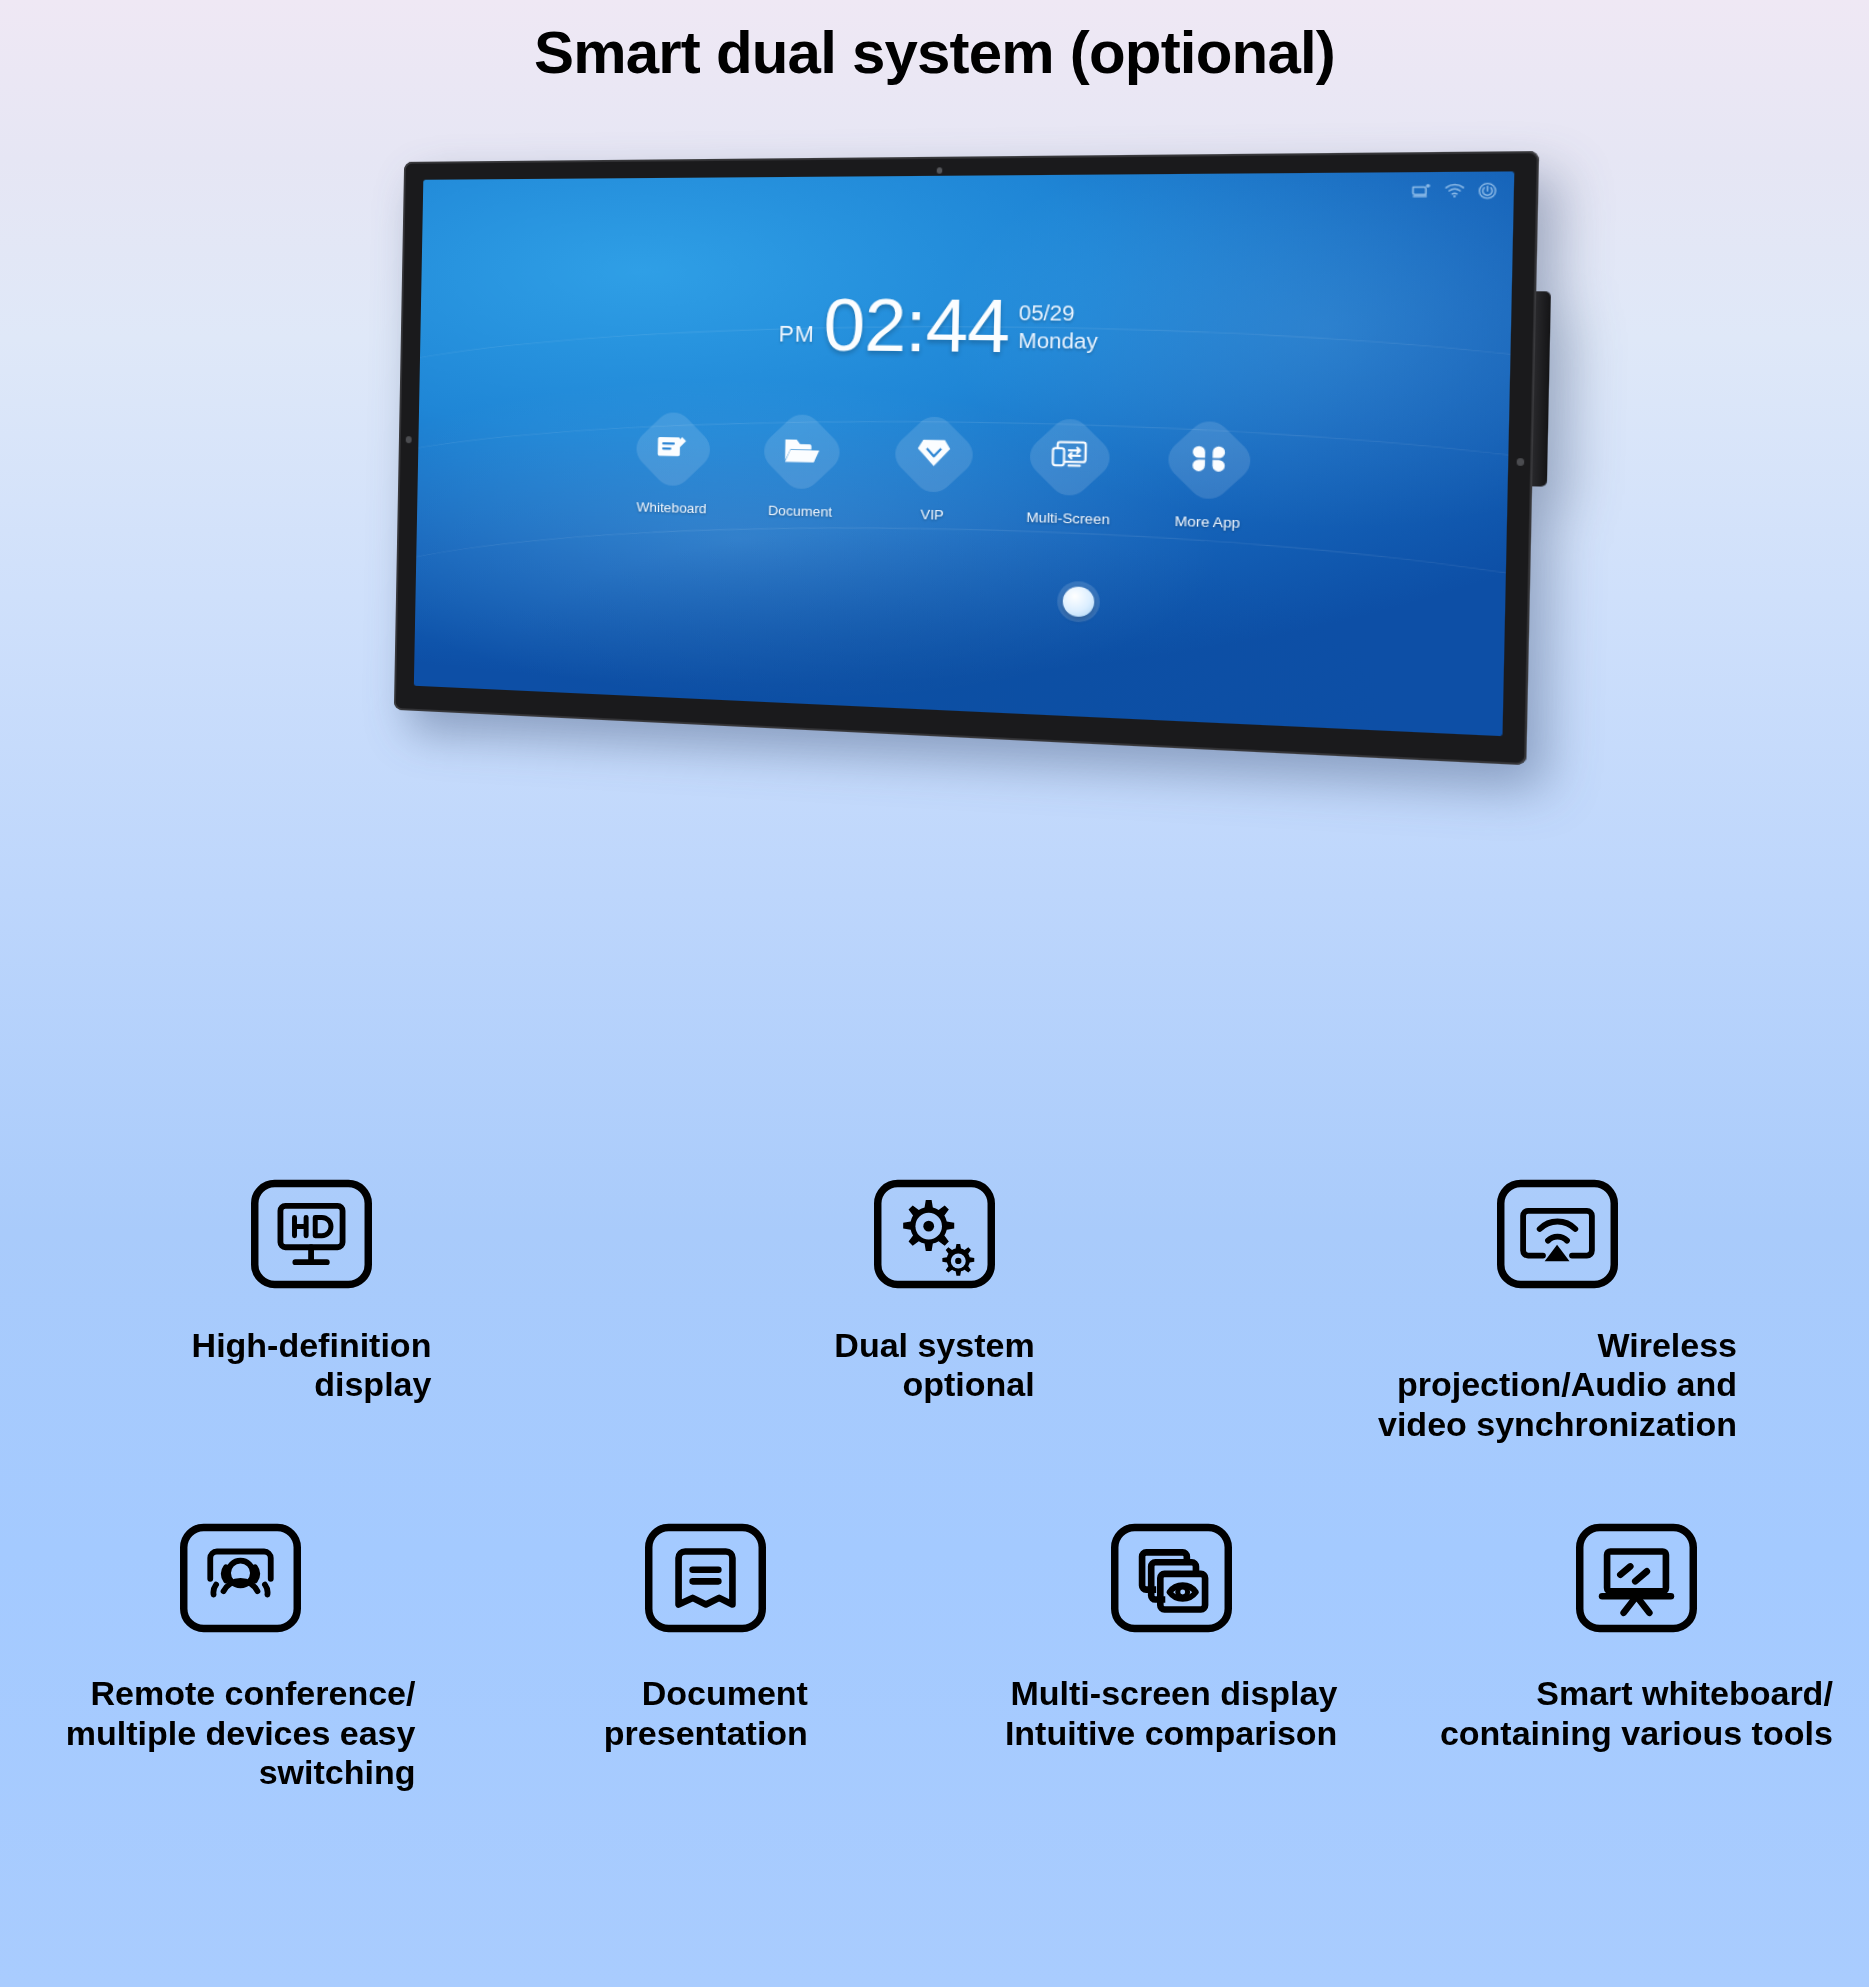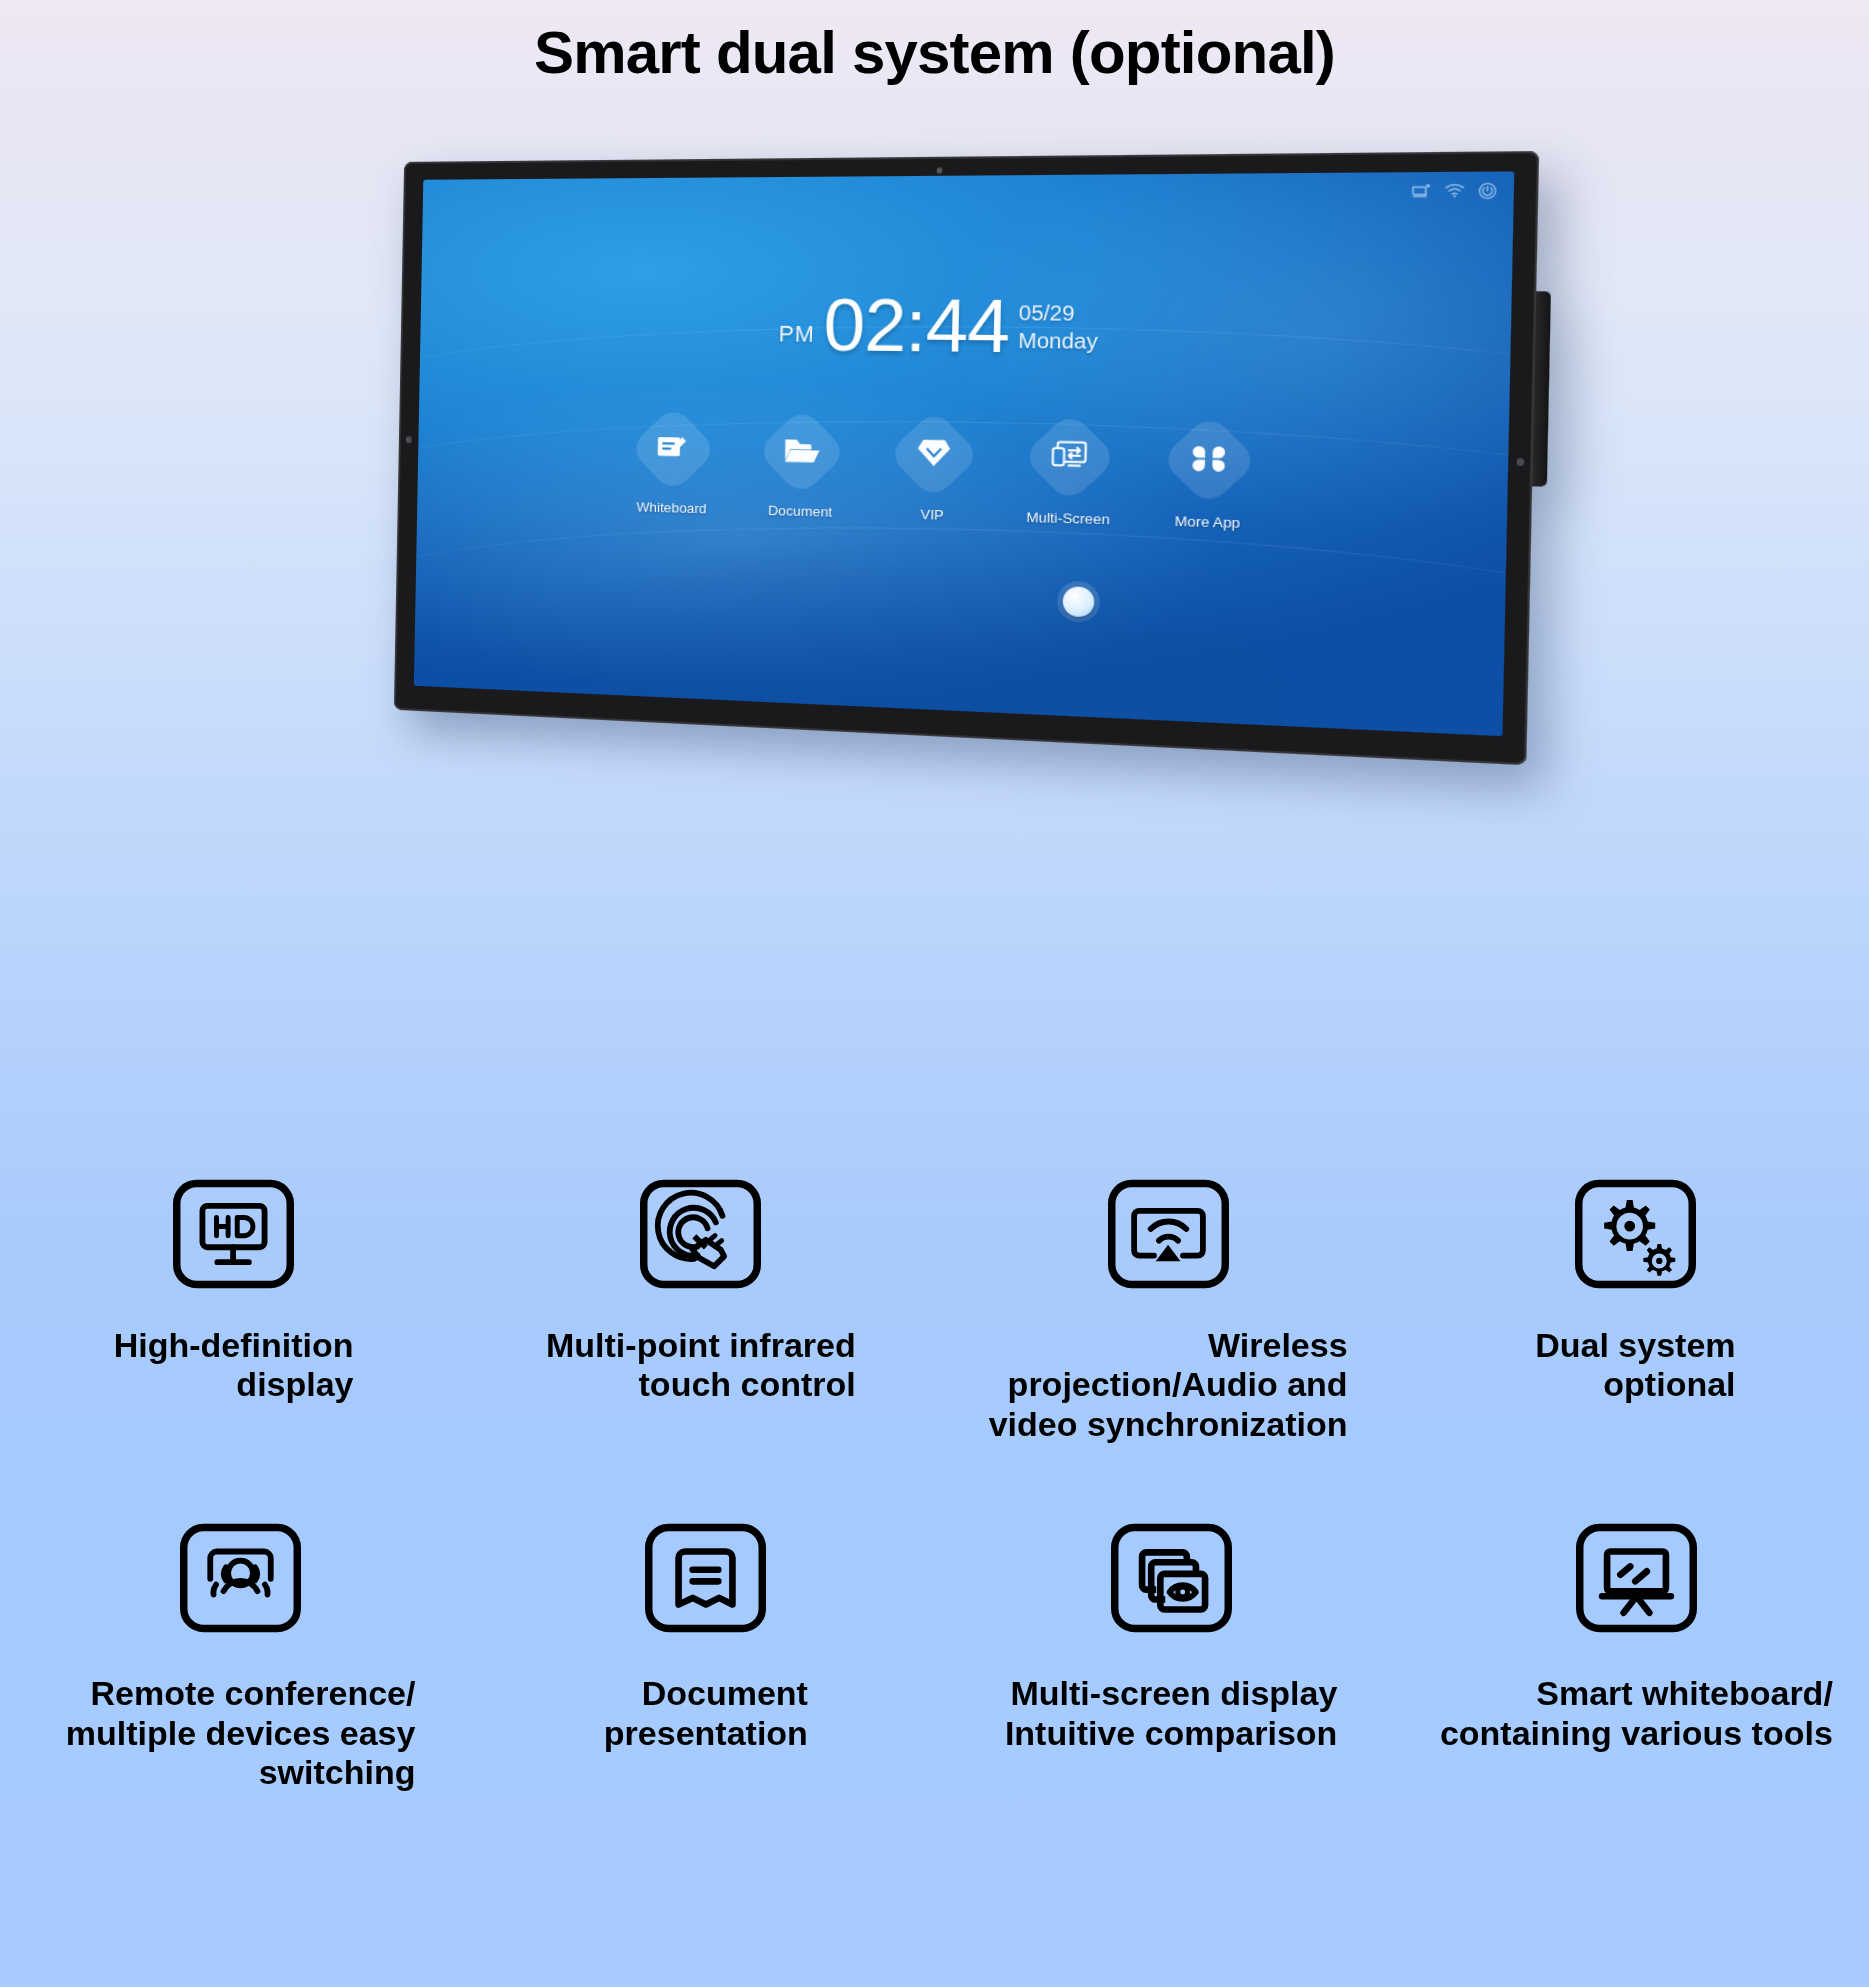--- a/index.html
+++ b/index.html
@@ -240,64 +240,51 @@
             <rect x="9" y="9" width="137" height="122" rx="24"></rect>
             <rect x="40" y="36" width="75" height="50" rx="6" stroke-width="7"></rect>
             <path d="M77 86v16M58 104h38" stroke-width="7" stroke-linecap="round"></path>
             <path d="M57 50v22M57 61h14M71 50v22" stroke-width="6" stroke-linecap="round"></path>
             <path d="M82 50h8a11 11 0 0 1 0 22h-8z" stroke-width="6" stroke-linejoin="round"></path>
           </svg>
         </div>
         <div class="fcap">High-definition<br>display</div>
       </div>
 
-      <div class="fcell">
-        <div class="ficon">
-          <svg width="129" height="116" viewBox="0 0 155 140" fill="none" stroke="#000" stroke-width="9">
-            <rect x="9" y="9" width="137" height="122" rx="24"></rect>
-            <path d="M96 56a29 29 0 1 0-22 40" stroke-width="7" stroke-linecap="round"></path>
-            <path d="M104 48a40 40 0 1 0-34 52" stroke-width="7" stroke-linecap="round"></path>
-            <path d="M86 63a18 18 0 1 0-12 22" stroke-width="7" stroke-linecap="round"></path>
-            <path d="M70 73l14 13m-6-5l6-4 18 12 4 8-12 12-18-10-8-10z" stroke-width="7" stroke-linejoin="round"></path>
-            <path d="M90 76l5-4M98 82l5-4" stroke-width="6" stroke-linecap="round"></path>
-          </svg>
-        </div>
-        <div class="fcap">Multi-point infrared<br>touch control</div>
-      </div>
-
-      <div class="fcell">
-        <div class="ficon">
-          <svg width="129" height="116" viewBox="0 0 155 140" fill="none" stroke="#000" stroke-width="9">
-            <rect x="9" y="9" width="137" height="122" rx="24"></rect>
-            <path d="M60 96H42a6 6 0 0 1-6-6V48a6 6 0 0 1 6-6h71a6 6 0 0 1 6 6v42a6 6 0 0 1-6 6H95" stroke-width="7" stroke-linecap="round"></path>
-            <path d="M56 64a30 30 0 0 1 43 0" stroke-width="7" stroke-linecap="round"></path>
-            <path d="M66 78a16 16 0 0 1 23 0" stroke-width="7" stroke-linecap="round"></path>
-            <path d="M77 83l15 20H62z" fill="#000" stroke="none"></path>
-          </svg>
-        </div>
-        <div class="fcap">Wireless<br>projection/Audio and<br>video synchronization</div>
-      </div>
 
       <div class="fcell">
         <div class="ficon">
           <svg width="129" height="116" viewBox="0 0 155 140" fill="none" stroke="#000" stroke-width="9">
             <rect x="9" y="9" width="137" height="122" rx="24"></rect>
             <g fill="#000" stroke="none">
               <path d="M67 29l7 0 1.5 9a26 26 0 0 1 7 2.9l7.3-5.4 5 5-5.4 7.3a26 26 0 0 1 2.9 7l9 1.5v7l-9 1.5a26 26 0 0 1-2.9 7l5.4 7.3-5 5-7.3-5.4a26 26 0 0 1-7 2.9l-1.5 9h-7l-1.5-9a26 26 0 0 1-7-2.9l-7.3 5.4-5-5 5.4-7.3a26 26 0 0 1-2.9-7l-9-1.5v-7l9-1.5a26 26 0 0 1 2.9-7l-5.4-7.3 5-5 7.3 5.4a26 26 0 0 1 7-2.9z"></path>
               <circle cx="70.5" cy="60.5" r="16" fill="#a9cbfb"></circle>
               <circle cx="70.5" cy="60.5" r="6.5" fill="#000"></circle>
               <path d="M104 82h4.5l1 5.5a16 16 0 0 1 4.3 1.8l4.5-3.3 3.2 3.2-3.3 4.5a16 16 0 0 1 1.8 4.3l5.5 1v4.5l-5.5 1a16 16 0 0 1-1.8 4.3l3.3 4.5-3.2 3.2-4.5-3.3a16 16 0 0 1-4.3 1.8l-1 5.5H104l-1-5.5a16 16 0 0 1-4.3-1.8l-4.5 3.3-3.2-3.2 3.3-4.5a16 16 0 0 1-1.8-4.3l-5.5-1v-4.5l5.5-1a16 16 0 0 1 1.8-4.3l-3.3-4.5 3.2-3.2 4.5 3.3a16 16 0 0 1 4.3-1.8z"></path>
               <circle cx="106.2" cy="102.5" r="9" fill="#a9cbfb"></circle>
               <circle cx="106.2" cy="102.5" r="3.8" fill="#000"></circle>
             </g>
           </svg>
         </div>
         <div class="fcap">Dual system<br>optional</div>
       </div>
 
+      <div class="fcell">
+        <div class="ficon">
+          <svg width="129" height="116" viewBox="0 0 155 140" fill="none" stroke="#000" stroke-width="9">
+            <rect x="9" y="9" width="137" height="122" rx="24"></rect>
+            <path d="M60 96H42a6 6 0 0 1-6-6V48a6 6 0 0 1 6-6h71a6 6 0 0 1 6 6v42a6 6 0 0 1-6 6H95" stroke-width="7" stroke-linecap="round"></path>
+            <path d="M56 64a30 30 0 0 1 43 0" stroke-width="7" stroke-linecap="round"></path>
+            <path d="M66 78a16 16 0 0 1 23 0" stroke-width="7" stroke-linecap="round"></path>
+            <path d="M77 83l15 20H62z" fill="#000" stroke="none"></path>
+          </svg>
+        </div>
+        <div class="fcap">Wireless<br>projection/Audio and<br>video synchronization</div>
+      </div>
+
     </div>
 
     <div class="frow frow2">
 
       <div class="fcell">
         <div class="ficon">
           <svg width="129" height="116" viewBox="0 0 155 140" fill="none" stroke="#000" stroke-width="9">
             <rect x="9" y="9" width="137" height="122" rx="24"></rect>
             <path d="M41 71V46a8 8 0 0 1 8-8h57a8 8 0 0 1 8 8v25" stroke-width="7" stroke-linecap="round"></path>
             <circle cx="77.5" cy="64" r="15" stroke-width="7"></circle>

